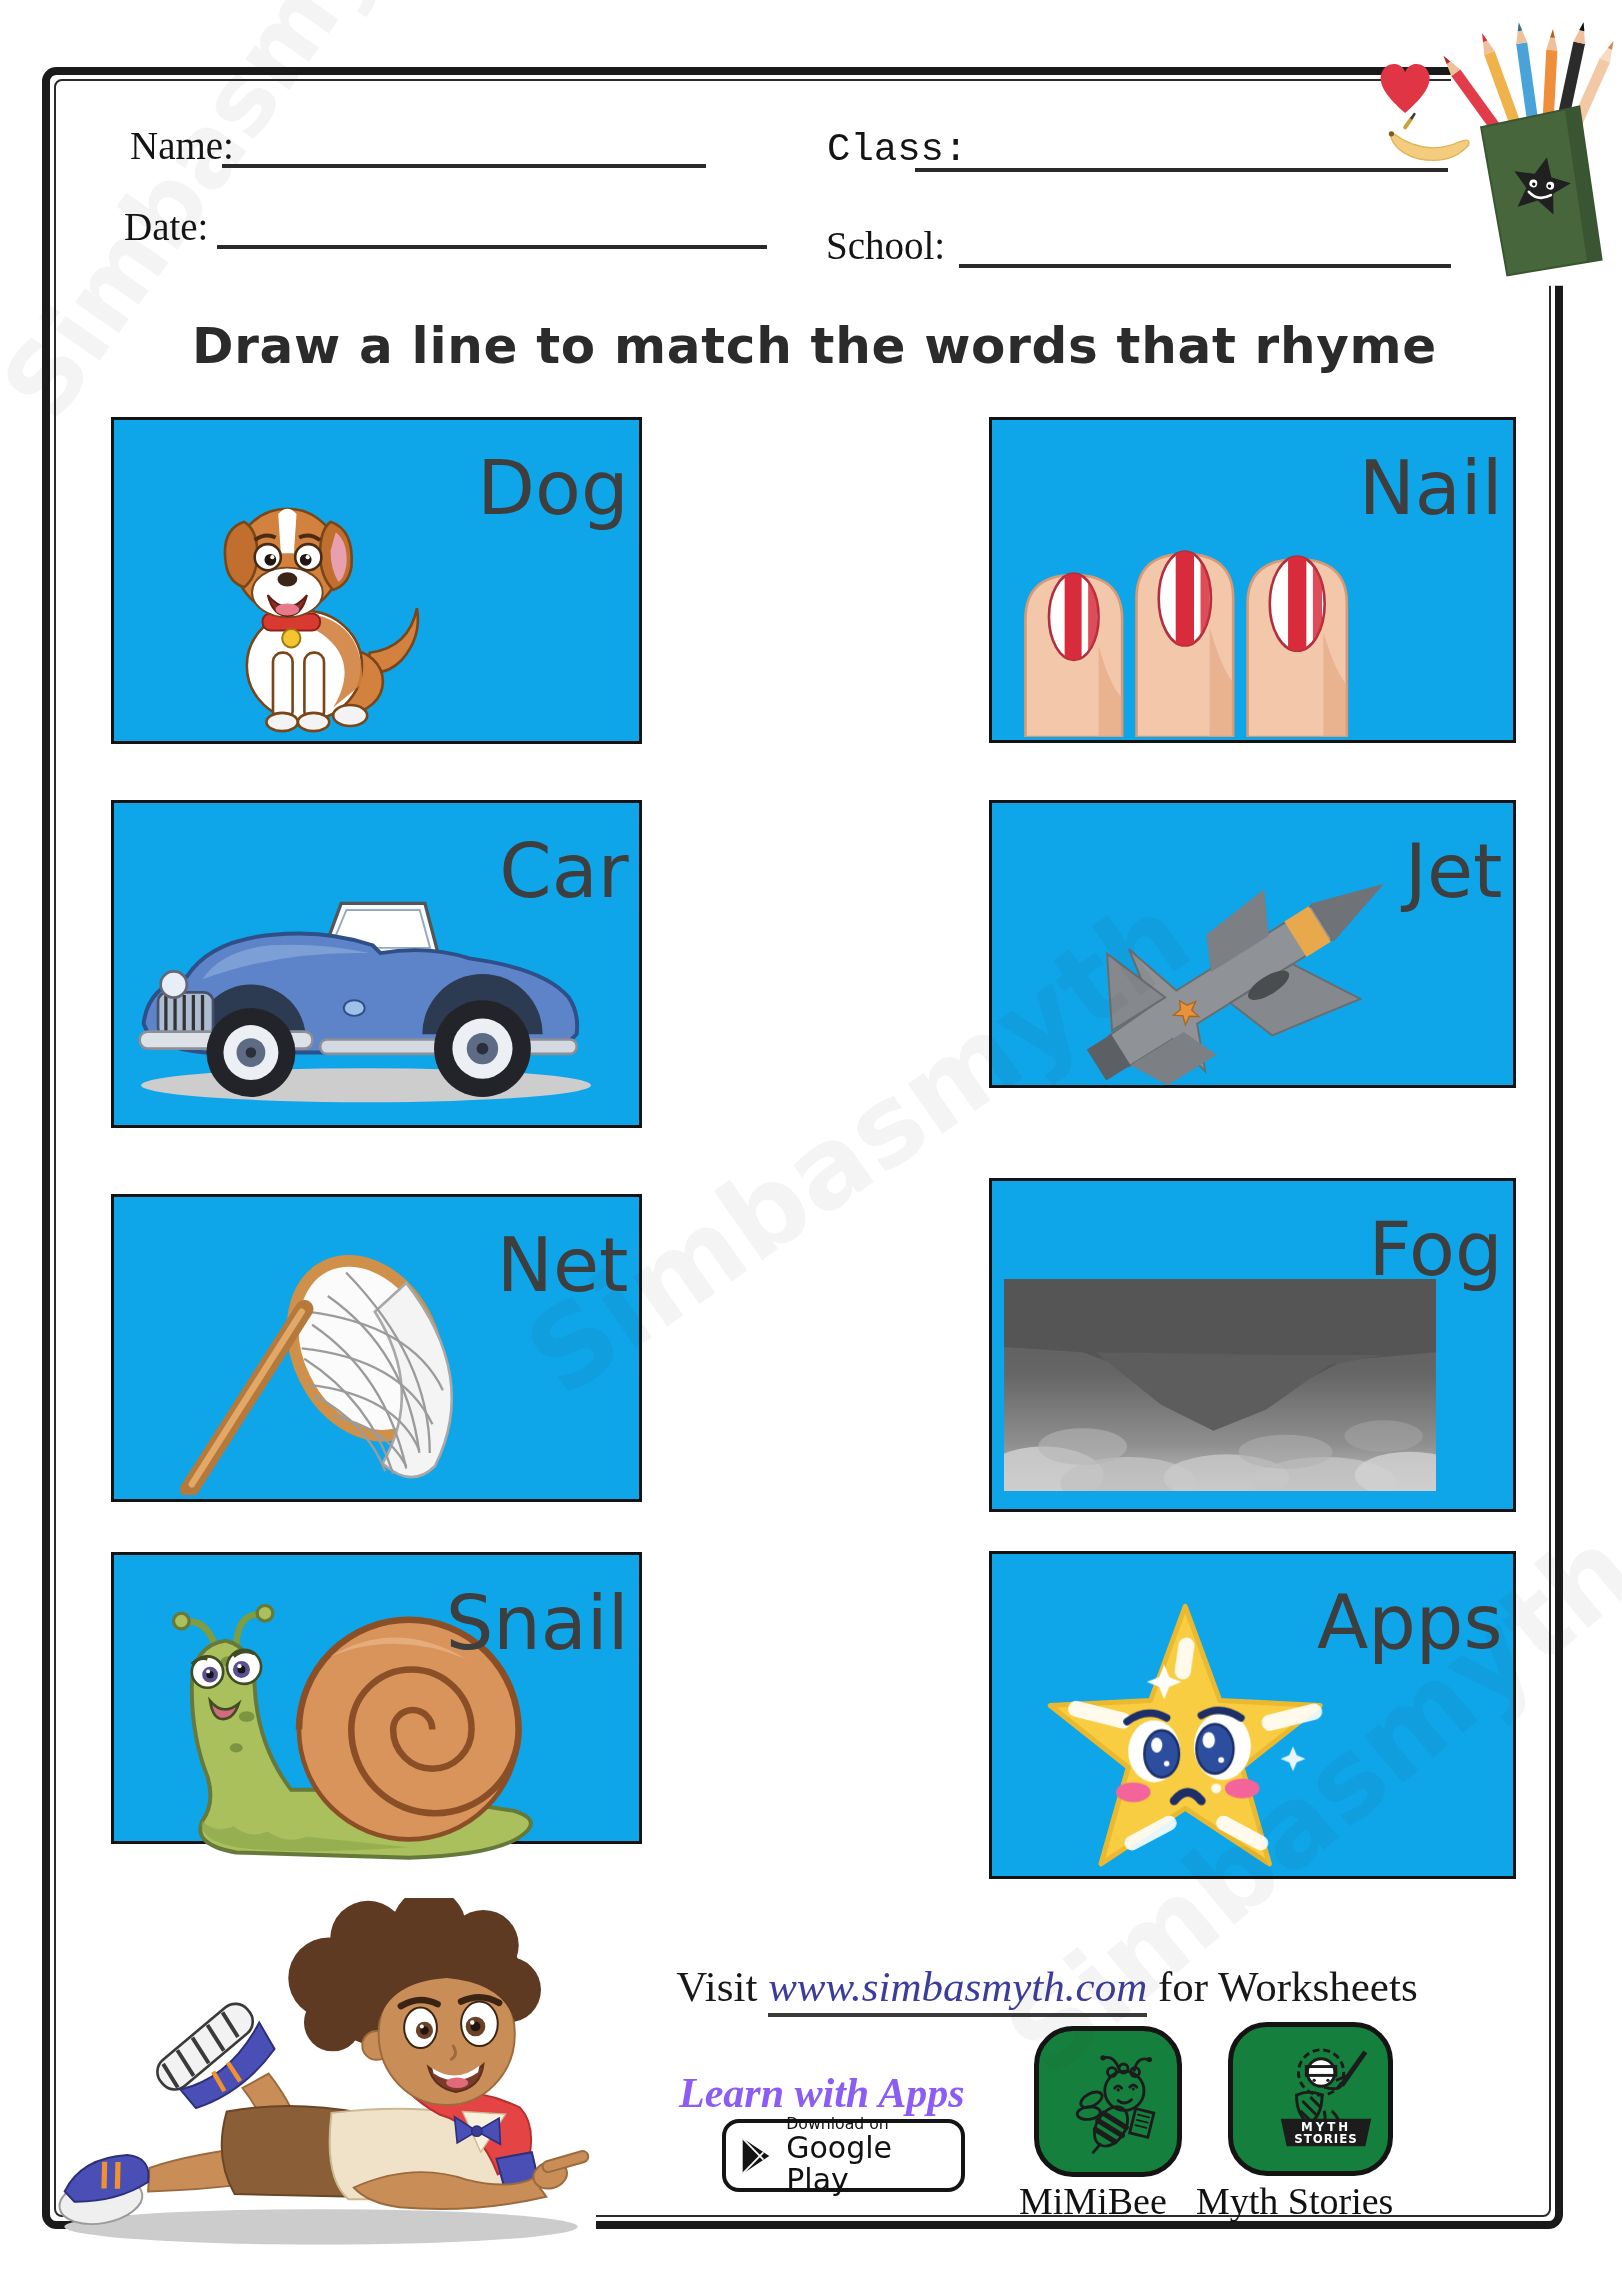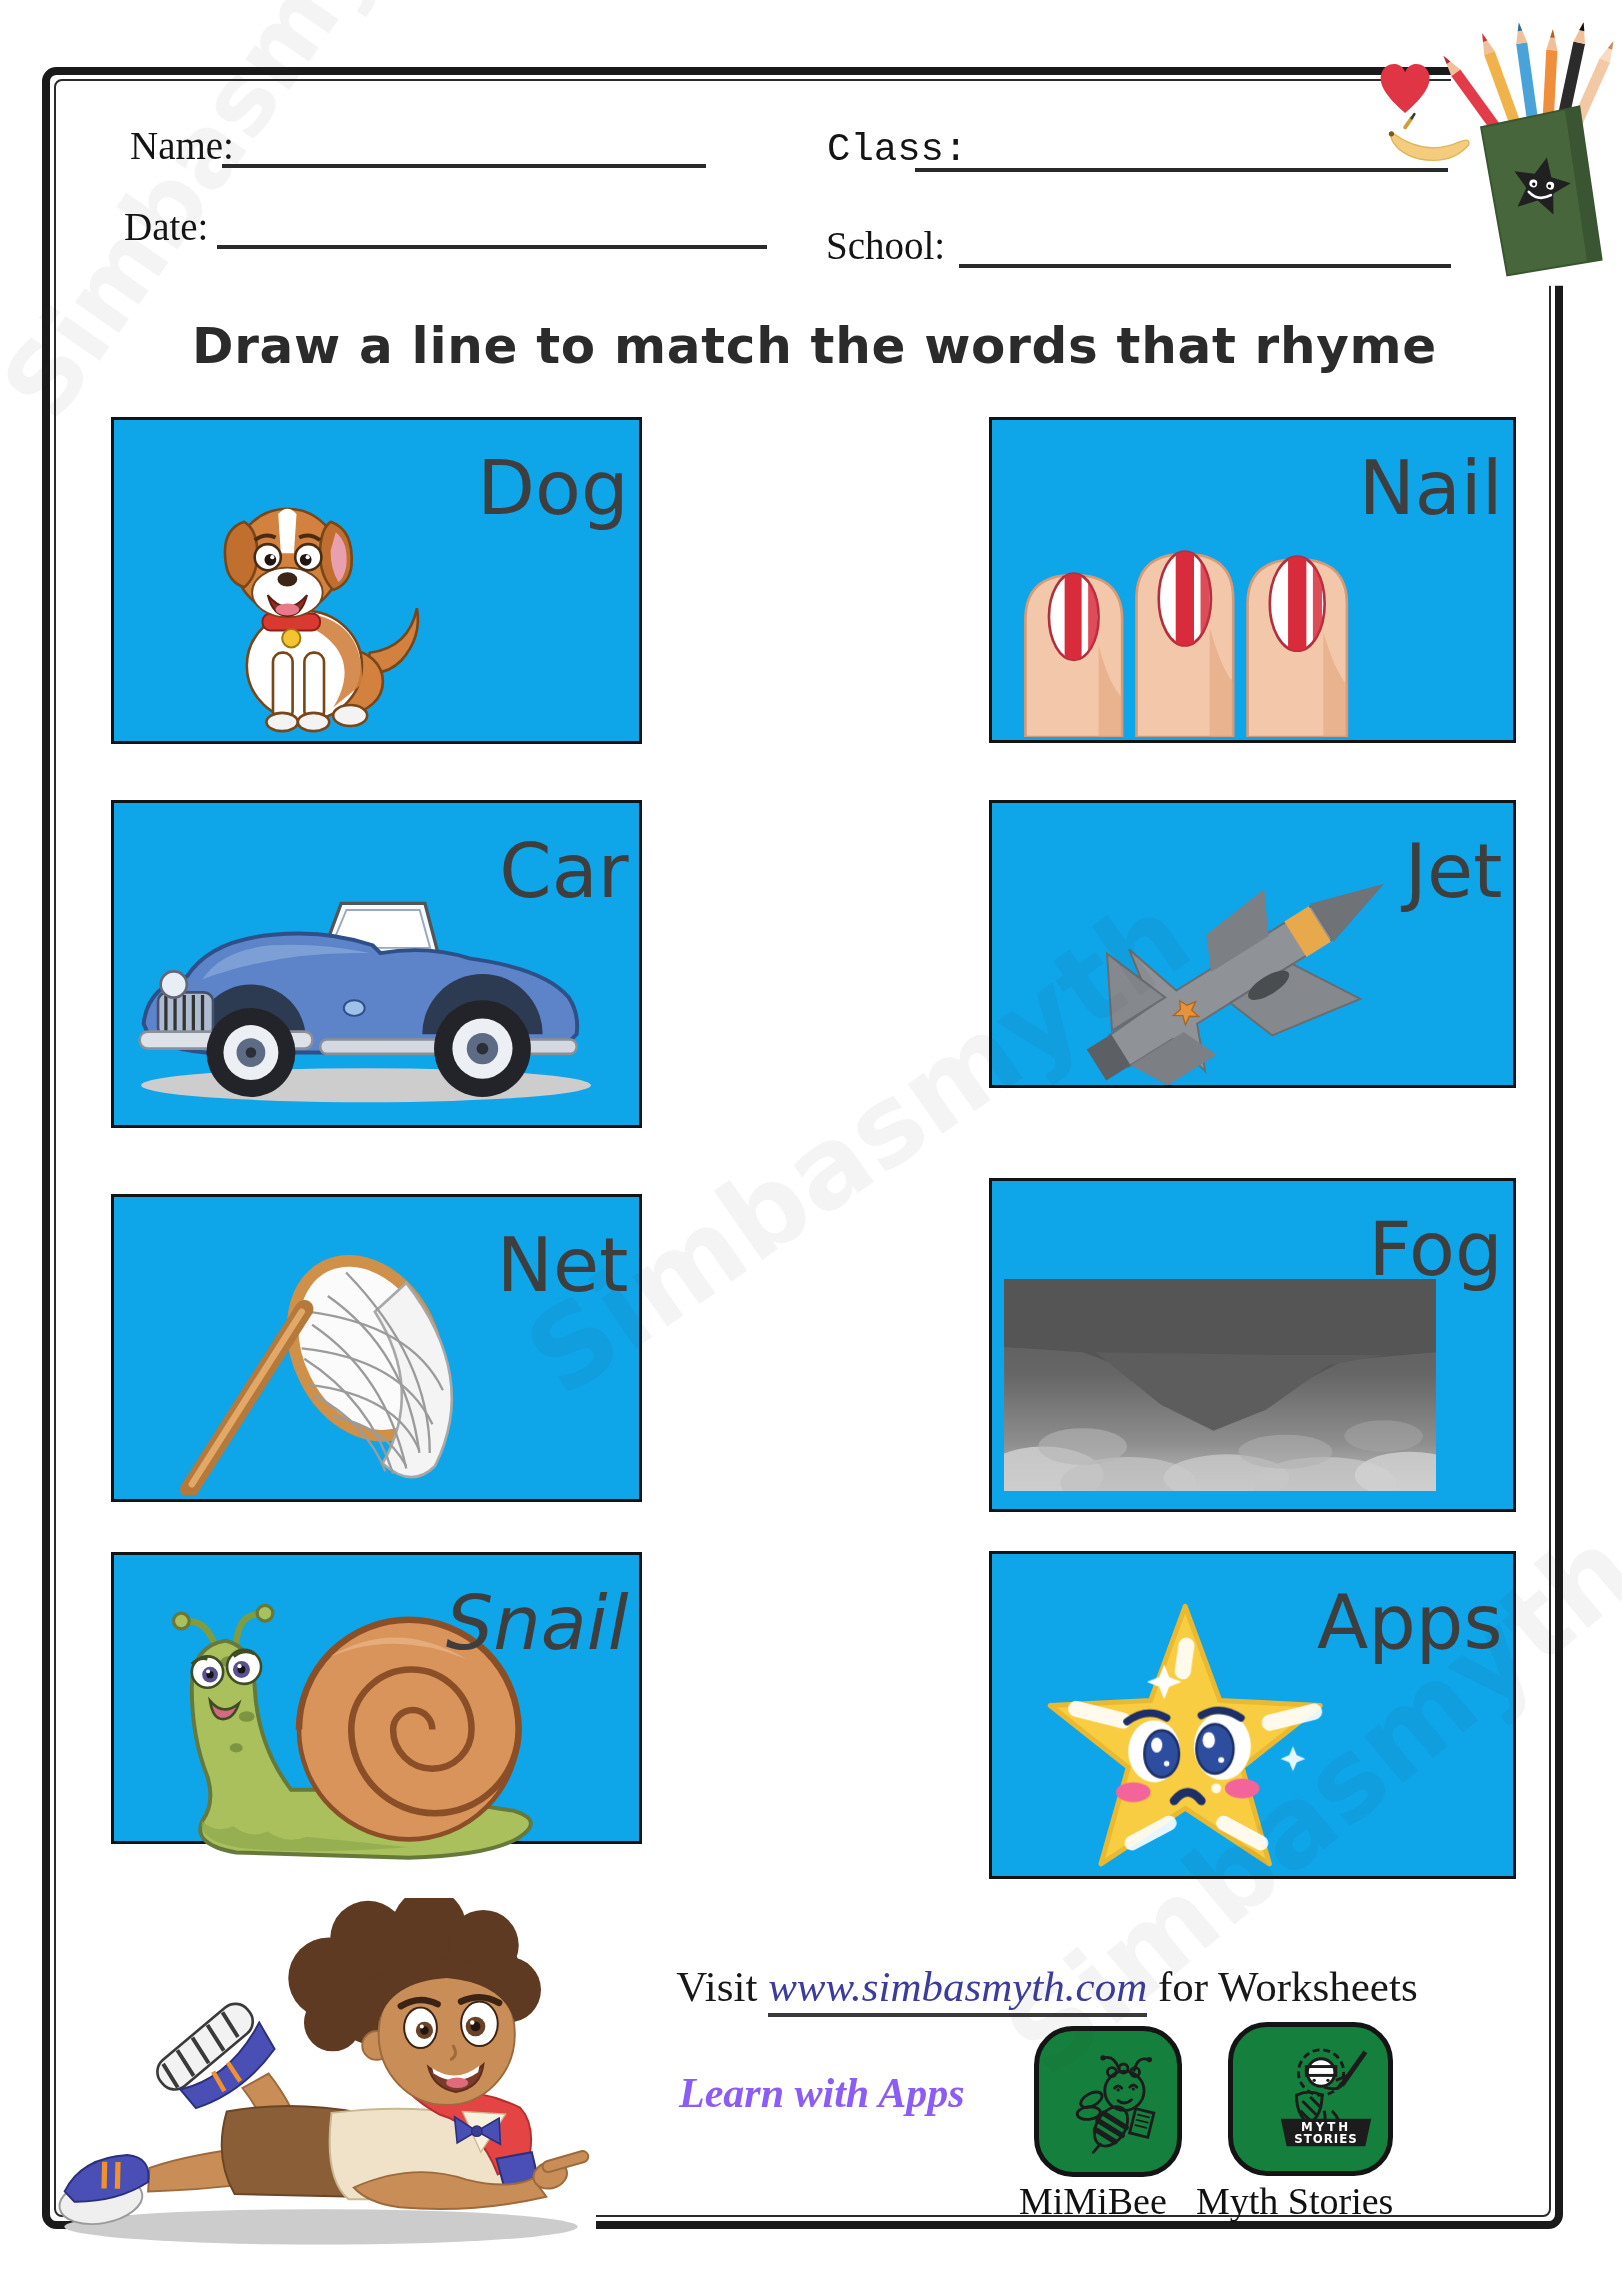--- a/index.html
+++ b/index.html
@@ -154,21 +154,21 @@
         <path d="M120,60 Q200,70 224,120"></path>
         <path d="M116,88 Q192,96 216,146"></path>
         <path d="M122,116 Q188,124 206,166"></path>
         <path d="M140,140 Q180,148 196,178"></path>
       </g>
       <line x1="118" y1="58" x2="30" y2="196" stroke="#b5793c" stroke-width="14" stroke-linecap="round"></line>
       <line x1="116" y1="60" x2="32" y2="192" stroke="#e2a868" stroke-width="5" stroke-linecap="round"></line>
     </svg>
   </div>
 
-  <div class="card" style="left:111px;top:1552px;width:531px;height:292px;font-style:italic;">
+  <div class="card" style="left:111px;top:1552px;width:531px;height:292px;">
     <span class="word">Snail</span>
     <svg style="left:19.6px;top:36px;" width="445" height="285" viewBox="0 0 340 218">
       <path d="M62,42 Q54,20 38,24 M78,40 Q80,16 98,18" stroke="#7f9c3f" stroke-width="5" fill="none" stroke-linecap="round"></path>
       <circle cx="36" cy="23" r="6" fill="#a9c05c" stroke="#66793a" stroke-width="2.5"></circle>
       <circle cx="100" cy="17" r="6" fill="#a9c05c" stroke="#66793a" stroke-width="2.5"></circle>
       <path d="M70,38 Q44,42 44,74 Q44,112 56,142 Q62,162 52,176 Q44,194 78,200 L210,204 Q282,202 300,184 Q310,174 290,168 Q244,162 232,152 L120,152 Q94,118 92,72 Q92,44 70,38 Z" fill="#a9c05c" stroke="#66793a" stroke-width="3"></path>
       <path d="M52,176 q10,10 24,4 q12,10 26,4 q14,10 30,4 l78,8 q-90,6 -132,0 q-30,-6 -26,-20 z" fill="#8fa84c" opacity="0.7"></path>
       <ellipse cx="72" cy="54" rx="6" ry="4" fill="#7d9440"></ellipse>
       <ellipse cx="86" cy="96" rx="6" ry="4" fill="#7d9440"></ellipse>
       <ellipse cx="78" cy="120" rx="5" ry="3.5" fill="#7d9440"></ellipse>
@@ -303,20 +303,31 @@
   </div>
 
   <div class="visit">
     <span>Visit</span>
     <span class="url">www.simbasmyth.com</span>
     <span>for Worksheets</span>
   </div>
 
   <div class="learn">Learn with Apps</div>
 
+  <div class="gp-badge">
+    <svg width="39" height="44" viewBox="0 0 48 54">
+      <path d="M5,3 L5,51 L41,27 Z" fill="#141414"></path>
+      <line x1="5" y1="3" x2="33" y2="32" stroke="#ffffff" stroke-width="2.4"></line>
+      <line x1="5" y1="51" x2="33" y2="22" stroke="#ffffff" stroke-width="2.4"></line>
+    </svg>
+    <div class="gp-text">
+      <span class="gp-line1">Download on</span>
+      <span class="gp-line2">Google Play</span>
+    </div>
+  </div>
 
   <div class="app-icon" style="left:1034px;top:2026px;width:148px;height:151px;">
     <svg width="111" height="115" viewBox="0 0 120 120" fill="none" stroke="#1c1c1c" stroke-width="3.2" stroke-linecap="round">
       <path d="M55,24 Q50,8 38,11"></path>
         <circle cx="37" cy="11" r="3" fill="#1c1c1c" stroke="none"></circle>
       <path d="M72,25 Q76,9 88,13"></path>
         <circle cx="89" cy="13" r="3" fill="#1c1c1c" stroke="none"></circle>
       <circle cx="47" cy="27" r="5"></circle>
         <circle cx="60" cy="23" r="5"></circle>
         <circle cx="73" cy="27" r="5"></circle>

